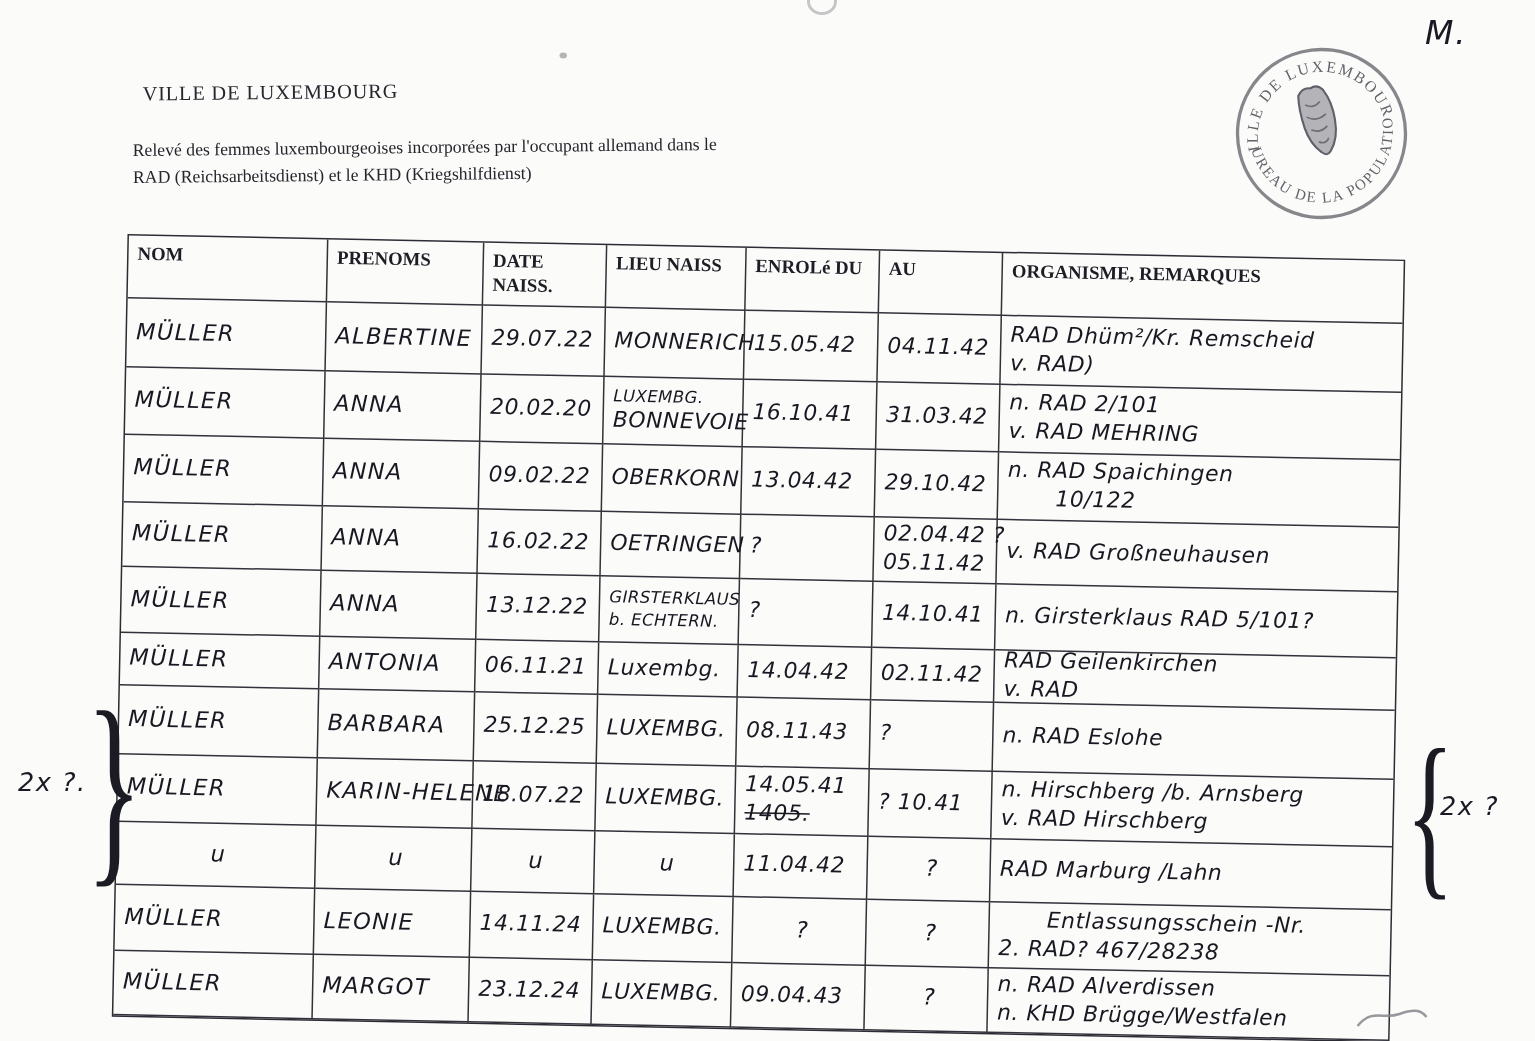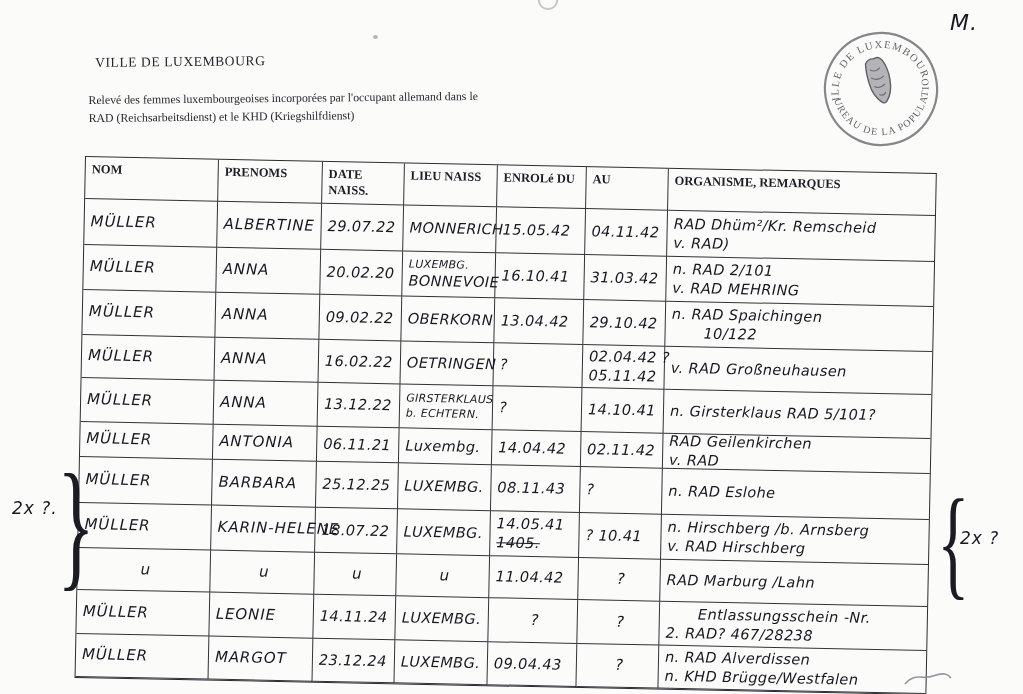--- a/index.html
+++ b/index.html
@@ -40,21 +40,21 @@
   .hw-line.small{font-size:11px;letter-spacing:0.3px;}
   .hw-line.strike{text-decoration:line-through;}
   .hw-line.indent{padding-left:32px;}
   .hw-line.ditto{text-align:center;font-size:15px;}
   
   .note{position:absolute;color:#1b1b24;}
   .note-label{font-size:17px;letter-spacing:1px;}
   .brace{font-family:"Liberation Serif",serif;font-weight:400;color:#1b1b24;line-height:0.8;
          display:inline-block;}
   .note-left{left:8px;top:468px;width:80px;height:130px;}
-  .note-left .note-label{position:absolute;left:4px;top:30px;}
+  .note-left .note-label{position:absolute;left:4px;top:44px;}
   .note-left .brace{position:absolute;left:34px;top:0;font-size:142px;transform:scaleX(0.55);}
   .note-right{left:924px;top:494px;width:90px;height:120px;}
   .note-right .brace{position:absolute;left:0;top:0;font-size:122px;transform:scaleX(0.55);}
   .note-right .note-label{position:absolute;left:36px;top:34px;}
 </style>
 </head>
 <body>
 
 <div class="page">
 

